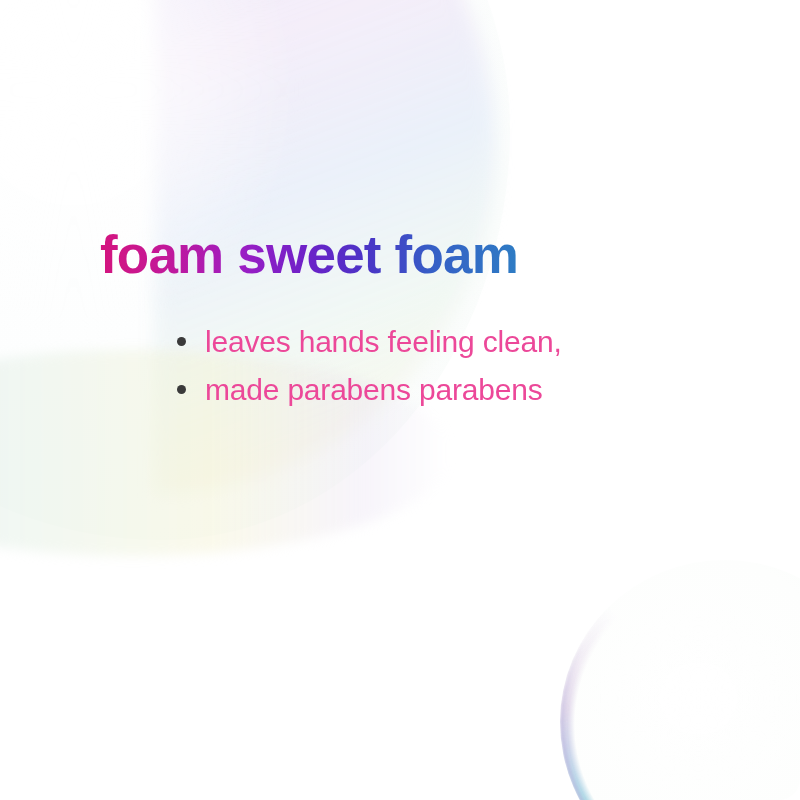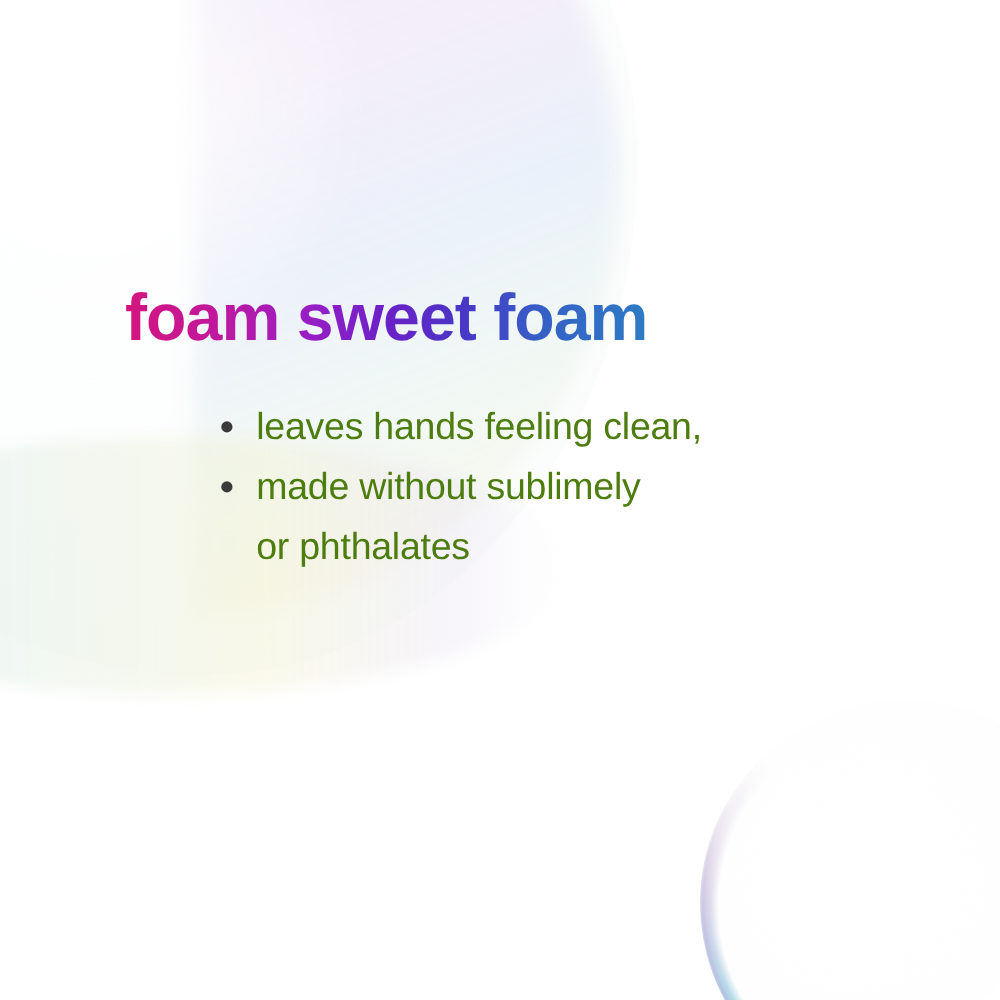--- a/index.html
+++ b/index.html
@@ -211,21 +211,21 @@
     margin: 0;
     padding: 0;
     list-style: none;
     width: 520px;
   }
 
   .bullet-item {
     position: relative;
     padding-left: 33px;
     margin: 0 0 0 0;
-    color: #4d7c0f;
+    color: #ec4899;
     font-size: 30px;
     line-height: 48px;
     letter-spacing: -0.2px;
   }
 
   .bullet-dot {
     position: absolute;
     left: 5px;
     top: 19px;
     width: 9px;
@@ -265,20 +265,19 @@
 
     <ul class="bullet-list">
 
       <li class="bullet-item">
         <span class="bullet-dot"></span>
         <span class="bullet-line">leaves hands feeling clean,</span>
       </li>
 
       <li class="bullet-item">
         <span class="bullet-dot"></span>
-        <span class="bullet-line">made without sublimely</span>
-        <span class="bullet-line">or phthalates</span>
+        <span class="bullet-line">made parabens parabens</span>
       </li>
 
 
     </ul>
   </div>
 </div>
 
 </body></html>

